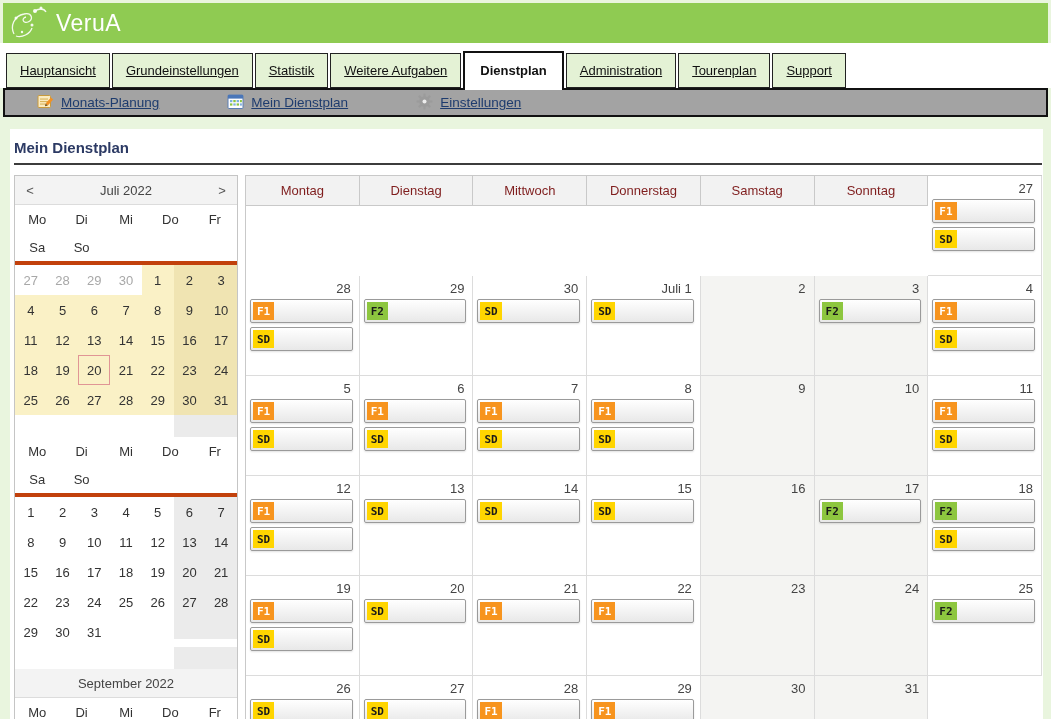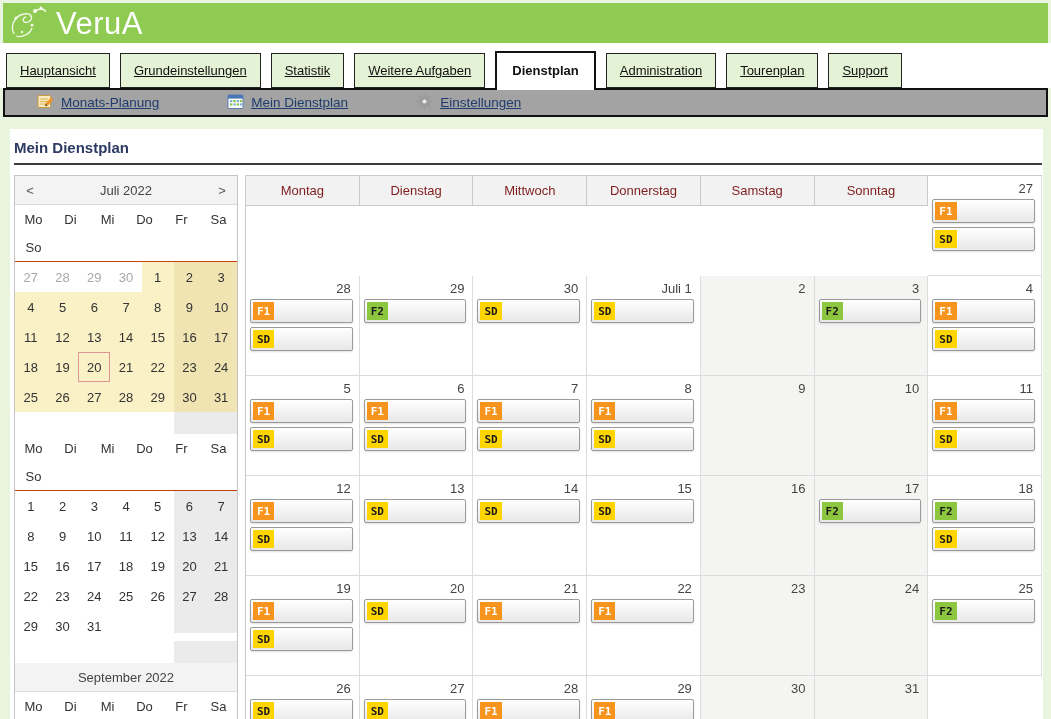--- a/index.html
+++ b/index.html
@@ -7,26 +7,26 @@
   body {
     width:1051px; height:719px; overflow:hidden;
     background:#E9F5DE;
     font-family:"Liberation Sans", sans-serif;
     position:relative;
   }
   
   .banner { margin:3px 3px 0 3px; height:40px; background:#8FCB52;
     display:flex; align-items:center; color:#fff; }
   .logo-ornament { margin-left:5px; display:flex; align-items:center; }
-  .logo-text { font-size:31px; letter-spacing:.5px; margin-left:4px; line-height:1; }
+  .logo-text { font-size:23px; letter-spacing:.5px; margin-left:4px; line-height:1; }
   
   .tabstrip { background:#fff; padding:8px 0 0 6px; display:flex; align-items:flex-end;
     position:relative; z-index:2; }
   .tab { background:#E4F2D5; border:1px solid #222; padding:9px 13px; font-size:13px;
-    color:#111; margin-right:10px; cursor:pointer; white-space:nowrap; }
+    color:#111; margin-right:2px; cursor:pointer; white-space:nowrap; }
   .tab .tlbl { text-decoration:underline; }
   .tab.active { background:#fff; border:2px solid #111; border-bottom:none;
     font-weight:bold; padding:10px 15px 12px 15px; margin-bottom:-2px;
     position:relative; z-index:3; }
   .tab.active .tlbl { text-decoration:none; }
   
   .toolbar { background:#a3a3a3; border:2px solid #111; margin:0 3px; height:29px;
     display:flex; align-items:center; padding-left:32px; gap:68px;
     position:relative; z-index:1; }
   .tb-item { display:flex; align-items:center; gap:7px; color:#1E3C6E;
@@ -38,22 +38,22 @@
   .rule { height:2px; background:#3C3C3C; margin:0 0 10px 3px; }
   .cal-row { display:flex; gap:7px; align-items:flex-start; margin-left:3px; }
   
   .mini-wrap { width:224px; border:1px solid #C5C5C5; background:#fff; flex:none; }
   .mini-month-head { height:29px; background:#F3F3F3; border-bottom:1px solid #DCDCDC;
     display:flex; align-items:center; justify-content:center; position:relative;
     font-size:13px; color:#444; }
   .mini-nav { position:absolute; top:0; width:26px; height:100%; display:flex;
     align-items:center; justify-content:center; color:#555; cursor:pointer; font-size:13px; }
   .mini-nav.prev { left:2px; } .mini-nav.next { right:2px; }
-  .mini-weekdays { display:grid; grid-template-columns:repeat(6,1fr);
-    border-bottom:1px solid #c2410c; background:#fff; }
+  .mini-weekdays { display:grid; grid-template-columns:repeat(5,1fr);
+    border-bottom:4px solid #c2410c; background:#fff; }
   .mini-wd { height:28px; display:flex; align-items:center; justify-content:center;
     font-size:13px; color:#333; }
   .mini-grid { display:grid; grid-template-columns:repeat(7,1fr); }
   .mini-day { height:30px; display:flex; align-items:center; justify-content:center;
     font-size:13px; color:#333; cursor:pointer; }
   .mini-day.filler { height:22px; cursor:default; }
   .d-yellow { background:#FAF1C6; }
   .d-yellow-we { background:#F0E4B2; }
   .d-gray { background:#EBEBEB; }
   .d-out { color:#A8A8A8; background:#fff; }

